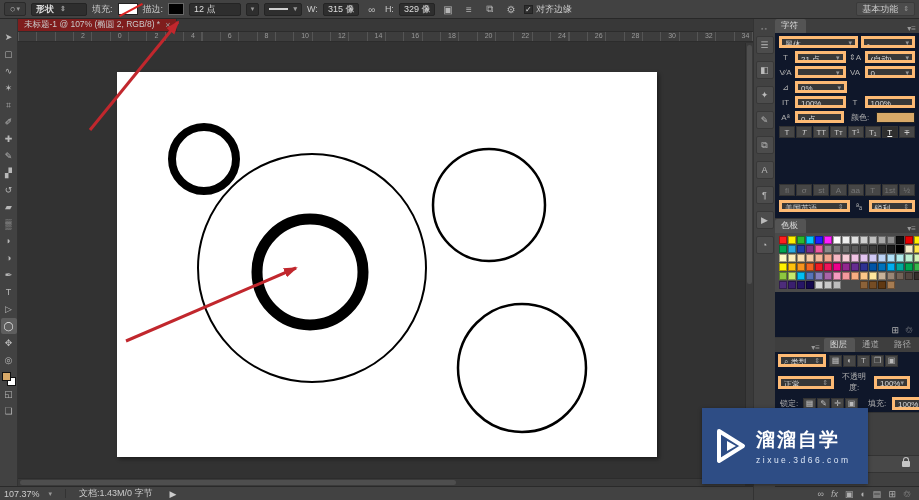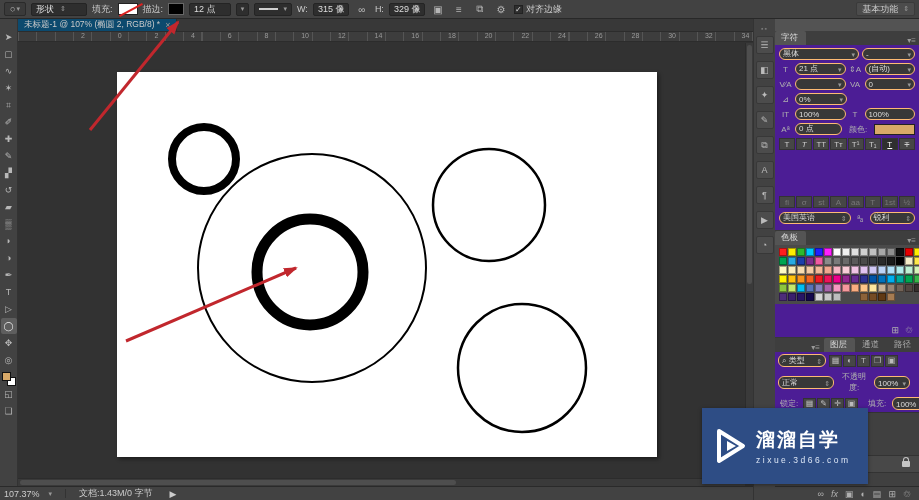--- a/index.html
+++ b/index.html
@@ -6,21 +6,21 @@
   body { background:#222; font-family:"Liberation Sans", sans-serif; }
   .app { position:relative; width:919px; height:500px; background:#535353; overflow:hidden;
          color:#ccc; font-size:9px; }
 
   
   .options-bar { position:absolute; left:0; top:0; right:0; height:19px; background:#424242;
                  border-bottom:1px solid #282828; display:flex; align-items:center; gap:5px; padding:0 4px; z-index:10; }
   .ob-label { color:#c9c9c9; white-space:nowrap; }
   .ob-box { background:#2e2e2e; border:1px solid #242424; border-radius:2px; height:13px;
             display:inline-flex; align-items:center; padding:0 4px; color:#ddd; white-space:nowrap; }
-  .ob-dd { gap:6px; }
+  .ob-dd { gap:6px;font-weight:bold; }
   .caret { font-size:7px; color:#999; }
   .preset-btn { width:22px; height:14px; background:#3a3a3a; border:1px solid #2a2a2a; border-radius:2px;
                 display:flex; align-items:center; justify-content:center; gap:1px; color:#bbb; }
   .fill-swatch { width:20px; height:12px; background:#fff; border:1px solid #222; position:relative; }
   .fill-swatch:after { content:''; position:absolute; left:-1px; top:5px; width:26px; height:2px;
                        background:#d22; transform:rotate(-28deg); }
   .stroke-swatch { width:16px; height:12px; background:#000; border:1px solid #666; }
   .line-style { width:26px; height:2px; background:#cfcfcf; }
   .ob-icon { width:16px; height:14px; display:flex; align-items:center; justify-content:center;
              color:#b5b5b5; font-size:10px; }
@@ -36,21 +36,21 @@
   .tool { width:16px; height:16px; display:flex; align-items:center; justify-content:center;
           color:#b8b8b8; font-size:9px; margin-bottom:1px; border-radius:2px; }
   .tool.active { background:#5e5e5e; color:#eee; }
   .color-chips { position:relative; width:14px; height:14px; margin-top:3px; }
   .chip-fg { position:absolute; left:0; top:0; width:9px; height:9px; border:1px solid #111; z-index:2; }
   .chip-bg { position:absolute; right:0; bottom:0; width:9px; height:9px; border:1px solid #111; background:#fff; }
 
   
   .doc-area { position:absolute; left:18px; top:19px; width:735px; bottom:14px; background:#323232; }
   .tab-bar { height:13px; background:#383838; border-bottom:1px solid #2c2c2c; display:flex; }
-  .doc-tab { background:#0c4a6e; border-right:1px solid #2c2c2c; display:flex; align-items:center;
+  .doc-tab { background:#7f1d1d; border-right:1px solid #2c2c2c; display:flex; align-items:center;
              gap:5px; padding:0 6px; color:#c9c9c9; font-size:8.5px; }
   .tab-close { color:#999; font-size:9px; }
   .ruler { position:relative; height:10px; background:#3d3d3d; border-bottom:1px solid #2c2c2c;
            overflow:hidden;
            background-image:repeating-linear-gradient(90deg,#555 0,#555 1px,transparent 1px,transparent 18.35px); }
   .ruler-num { position:absolute; top:0; font-size:7px; color:#9a9a9a; background:#3d3d3d; padding:0 1px; }
   .pasteboard { position:absolute; left:0; top:24px; right:8px; bottom:8px; background:#323232; }
   .canvas { position:absolute; left:99px; top:29px; width:540px; height:385px; background:#fff;
             box-shadow:2px 2px 4px rgba(0,0,0,0.45); }
   .vscroll { position:absolute; right:0; top:24px; bottom:8px; width:8px; background:#3a3a3a; border-left:1px solid #2c2c2c; }
@@ -62,30 +62,30 @@
   .overlay { position:absolute; left:0; top:0; width:919px; height:500px; z-index:50; pointer-events:none; }
 
   
   .panel-strip { position:absolute; left:753px; top:19px; width:22px; bottom:0; background:#424242;
                  border-left:1px solid #333; display:flex; flex-direction:column; align-items:center; padding-top:6px; z-index:10; }
   .strip-grip { color:#777; font-size:7px; letter-spacing:1px; margin-bottom:4px; }
   .pstrip-icon { width:18px; height:18px; margin-bottom:7px; background:#4c4c4c; border:1px solid #383838;
                  border-radius:2px; display:flex; align-items:center; justify-content:center; color:#bbb; font-size:9px; }
 
   
-  .panels { position:absolute; left:775px; top:31px; width:144px; bottom:0; background:#4c1d95; z-index:9;
+  .panels { position:absolute; left:775px; top:19px; width:144px; bottom:0; background:#0f172a; z-index:9;
             display:flex; flex-direction:column; }
   .panel-header { height:14px; background:#3e3e3e; display:flex; align-items:flex-end; }
   .panel-tab { background:#545454; padding:1px 8px 1px 6px; color:#ddd; border-radius:2px 2px 0 0; font-size:8.5px; }
   .panel-tab.inactive { background:transparent; color:#aaa; }
   .panel-menu { margin-left:auto; color:#999; padding-right:3px; font-size:8px; }
   .char-body { padding:3px 4px; border-bottom:1px solid #383838; }
   .char-row { display:flex; align-items:center; gap:3px; margin-bottom:3px; }
-  .fld { background:#383838; border:1px solid #fdba74; border-radius:6px; height:12px; flex:1;
-         display:flex; align-items:flex-end; padding:0 3px; color:#ddd; font-size:8px; white-space:nowrap; overflow:hidden; }
+  .fld { background:#383838; border:3px solid #fdba74; border-radius:0; height:12px; flex:1;
+         display:flex; align-items:flex-start; padding:0 3px; color:#ddd; font-size:8px; white-space:nowrap; overflow:hidden; }
   .fld .caret { margin-left:auto; }
   .char-ico { width:13px; color:#b0b0b0; font-size:8px; text-align:center; flex:none; }
   .tstyle-row { display:flex; gap:1px; margin:2px 0; }
   .tbtn { flex:1; height:12px; background:#464646; border:1px solid #333; color:#ccc; font-size:8px;
           display:flex; align-items:center; justify-content:center; }
   .tbtn.active { background:#2f2f2f; color:#fff; }
   .tbtn.dim { color:#777;margin-top:44px; }
   .color-swatch-sm { flex:1; height:11px; border:1px solid #222; }
 
   .swatches { border-bottom:1px solid #383838; display:flex; flex-direction:column; flex:1; }
@@ -135,21 +135,21 @@
         <span class="caret">▾</span>
     </div>
     <div class="ob-box ob-dd" style="width:56px">
       <span>形状</span>
         <span class="caret">⇕</span>
     </div>
     <span class="ob-label">填充:</span>
     <div class="fill-swatch"></div>
     <span class="ob-label">描边:</span>
     <div class="stroke-swatch"></div>
-    <div class="ob-box" style="width:42px">
+    <div class="ob-box" style="width:52px">
       <span>12 点</span>
     </div>
     <div class="ob-box" style="width:13px;justify-content:center">
       <span class="caret">▾</span>
     </div>
     <div class="ob-box ob-dd" style="width:38px">
       <span class="line-style"></span>
         <span class="caret">▾</span>
     </div>
     <span class="ob-label">W:</span>

